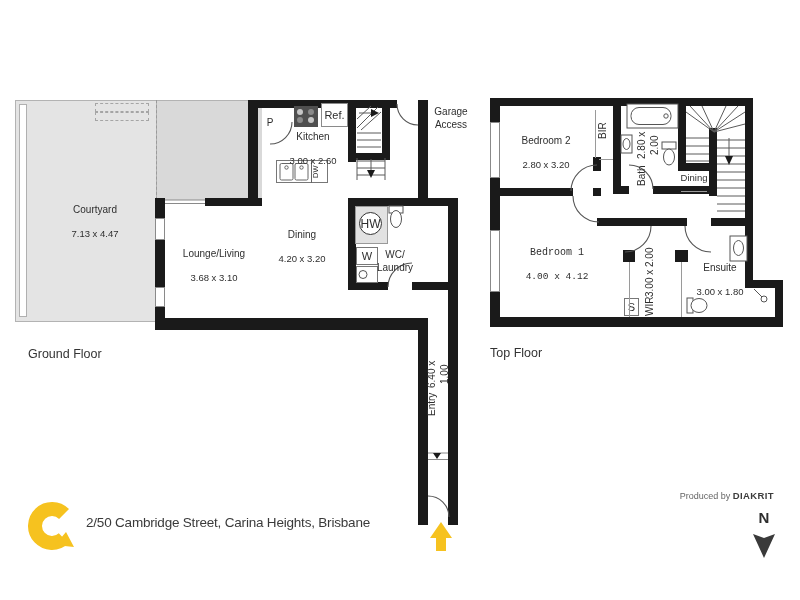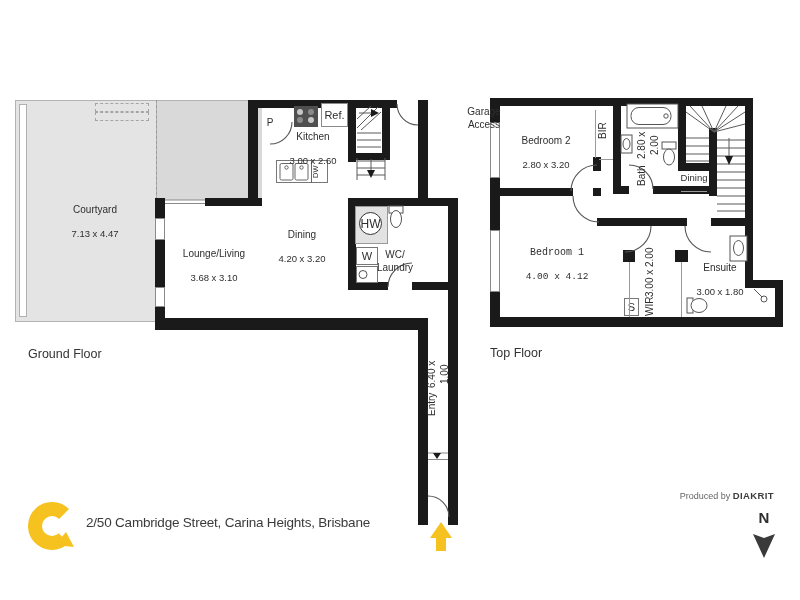--- a/index.html
+++ b/index.html
@@ -196,21 +196,21 @@
     <span class="nm">Dining</span>
     <span class="dm">4.20 x 3.20</span>
   </div>
   <div class="rl" style="left:172px;top:247px;width:84px;">
     <span class="nm">Lounge/Living</span>
     <span class="dm">3.68 x 3.10</span>
   </div>
   <div class="rl" style="left:372px;top:248px;width:46px;">
     <span class="nm">WC/ Laundry</span>
   </div>
-  <div class="rl" style="left:451px;top:105px;width:44px;padding-left:11px;">
+  <div class="rl" style="left:429px;top:105px;width:44px;">
     <span class="nm">Garage Access</span>
   </div>
   <div class="rl" style="left:262px;top:116px;width:16px;">
     <span class="nm">P</span>
   </div>
   <div class="vl" style="left:426px;top:356px;width:24px;height:60px;">
     <span>Entry</span>
     <span>6.40 x 1.00</span>
   </div>
   <div class="floorlbl" style="left:28px;top:347px;">Ground Floor</div>

